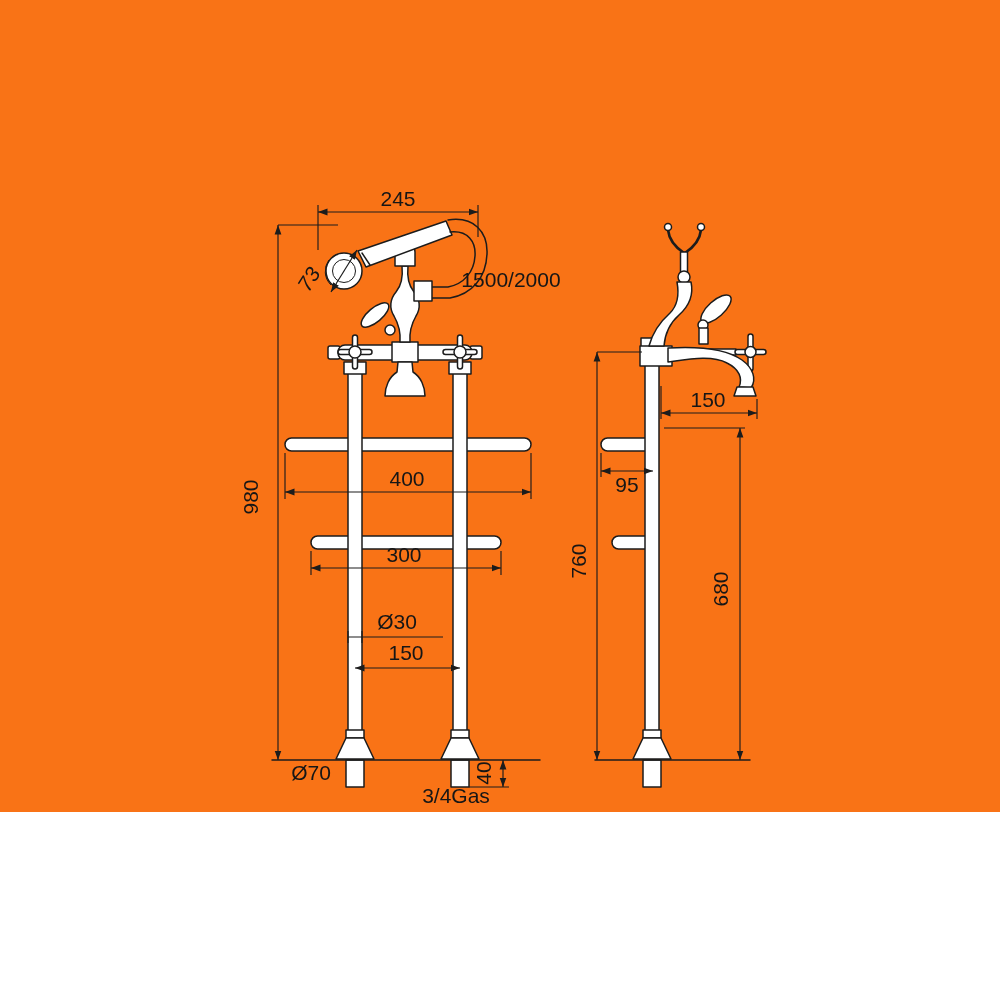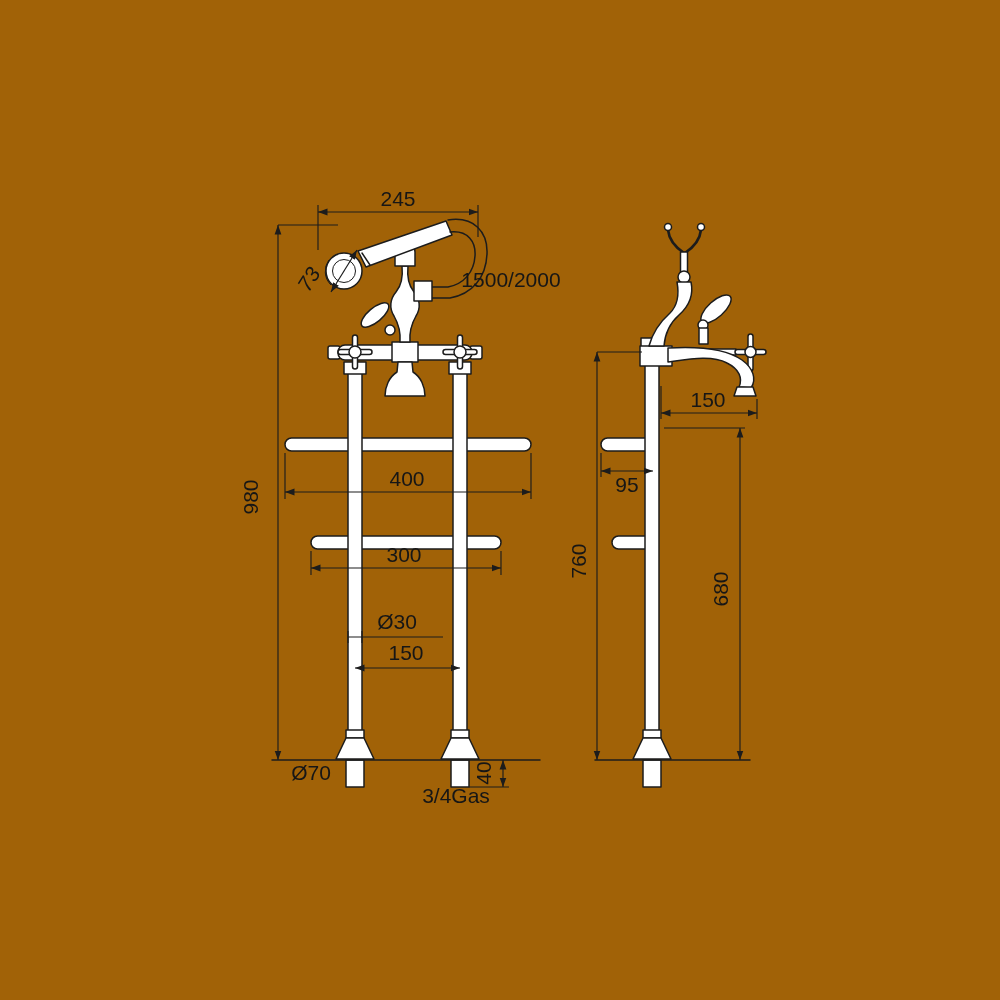--- a/index.html
+++ b/index.html
@@ -1,16 +1,16 @@
 <!DOCTYPE html>
 <html style="--line: #1c1c1c;"><head>
 <meta charset="utf-8">
 <style>
   html,body{margin:0;padding:0;background:#fff;}
-  .stage{position:relative;width:1000px;height:1000px;background:#a16207;overflow:hidden;text-align:right;}
+  .stage{position:relative;width:1000px;height:812px;background:#f97316;overflow:hidden;text-align:right;}
   svg{display:block;}
   .fig{fill:#fff;stroke:var(--line,#1c1c1c);stroke-width:1.5;stroke-linejoin:round;}
   .ln{fill:none;stroke:var(--line,#1c1c1c);stroke-width:1.5;stroke-linecap:round;}
   .ln2{fill:none;stroke:var(--line,#1c1c1c);stroke-width:2.6;stroke-linecap:round;}
   .thin{fill:none;stroke:var(--line,#1c1c1c);stroke-width:1;}
   .dim{fill:none;stroke:var(--line,#1c1c1c);stroke-width:1.15;}
   .txt{font:21px "Liberation Sans","DejaVu Sans",sans-serif;fill:#161616;}
   .mid{text-anchor:middle;}
   .it{font-style:italic;}
   #arr path{fill:var(--line,#1c1c1c);}

